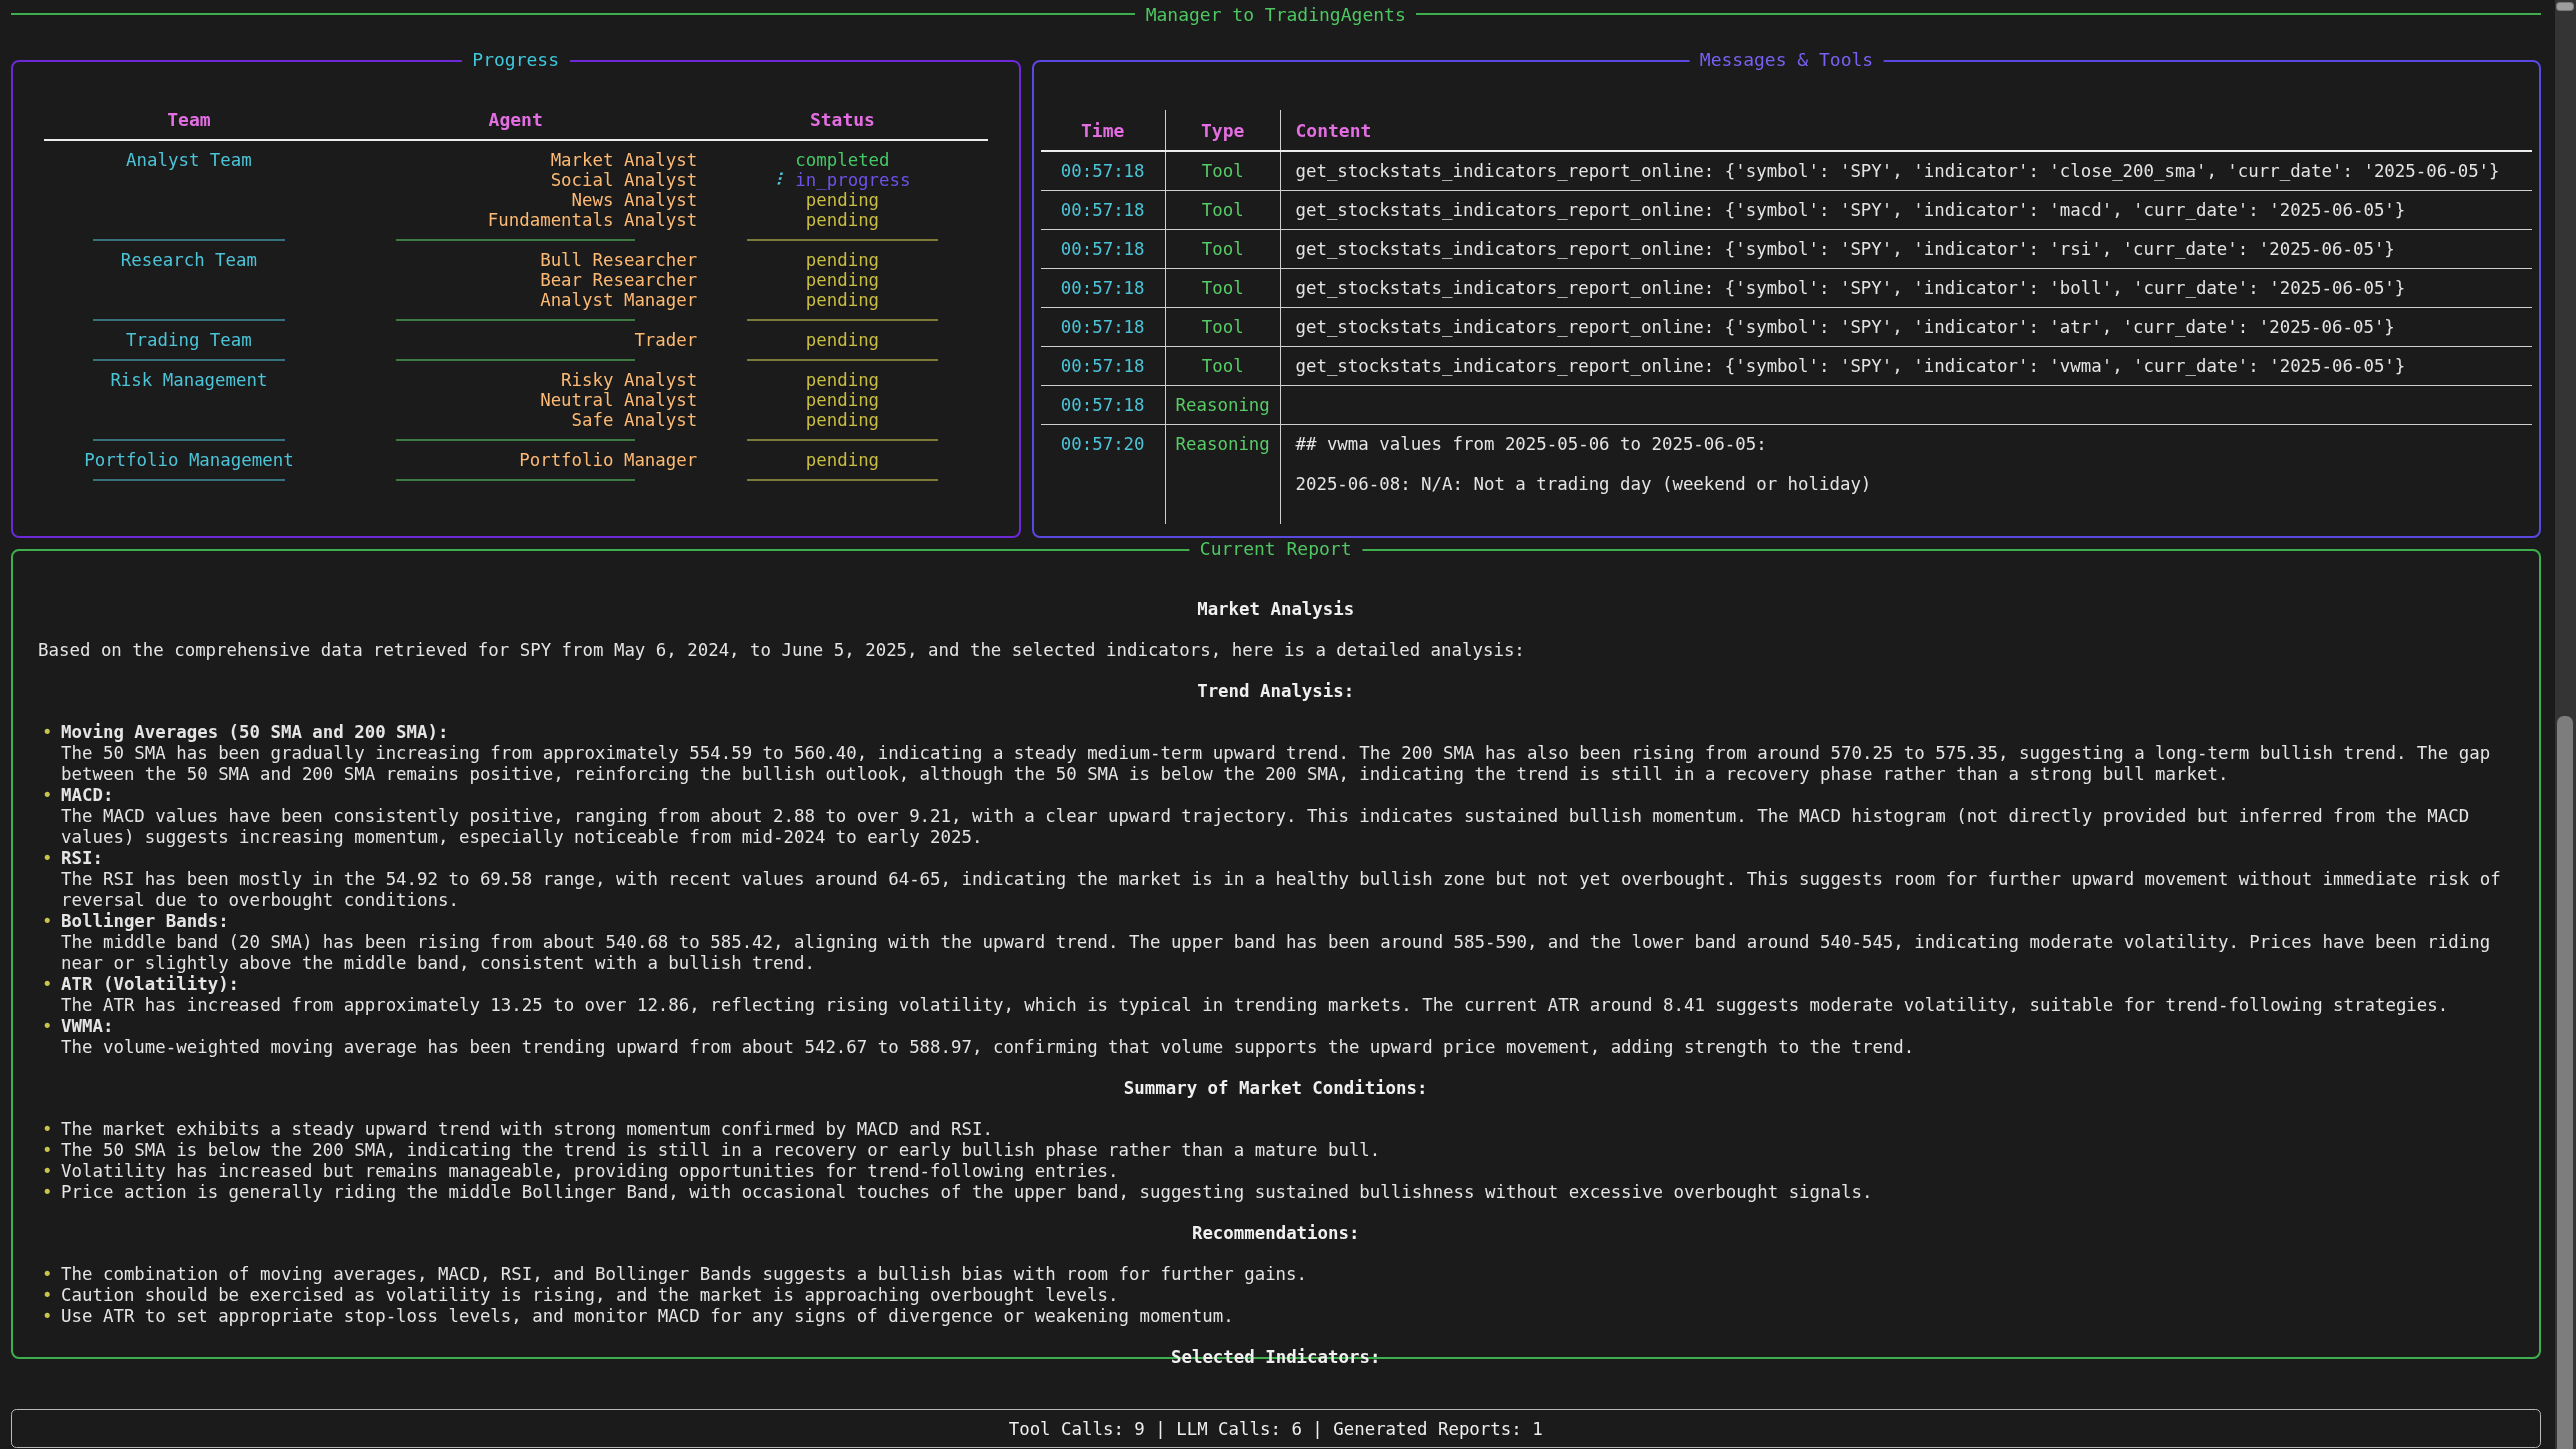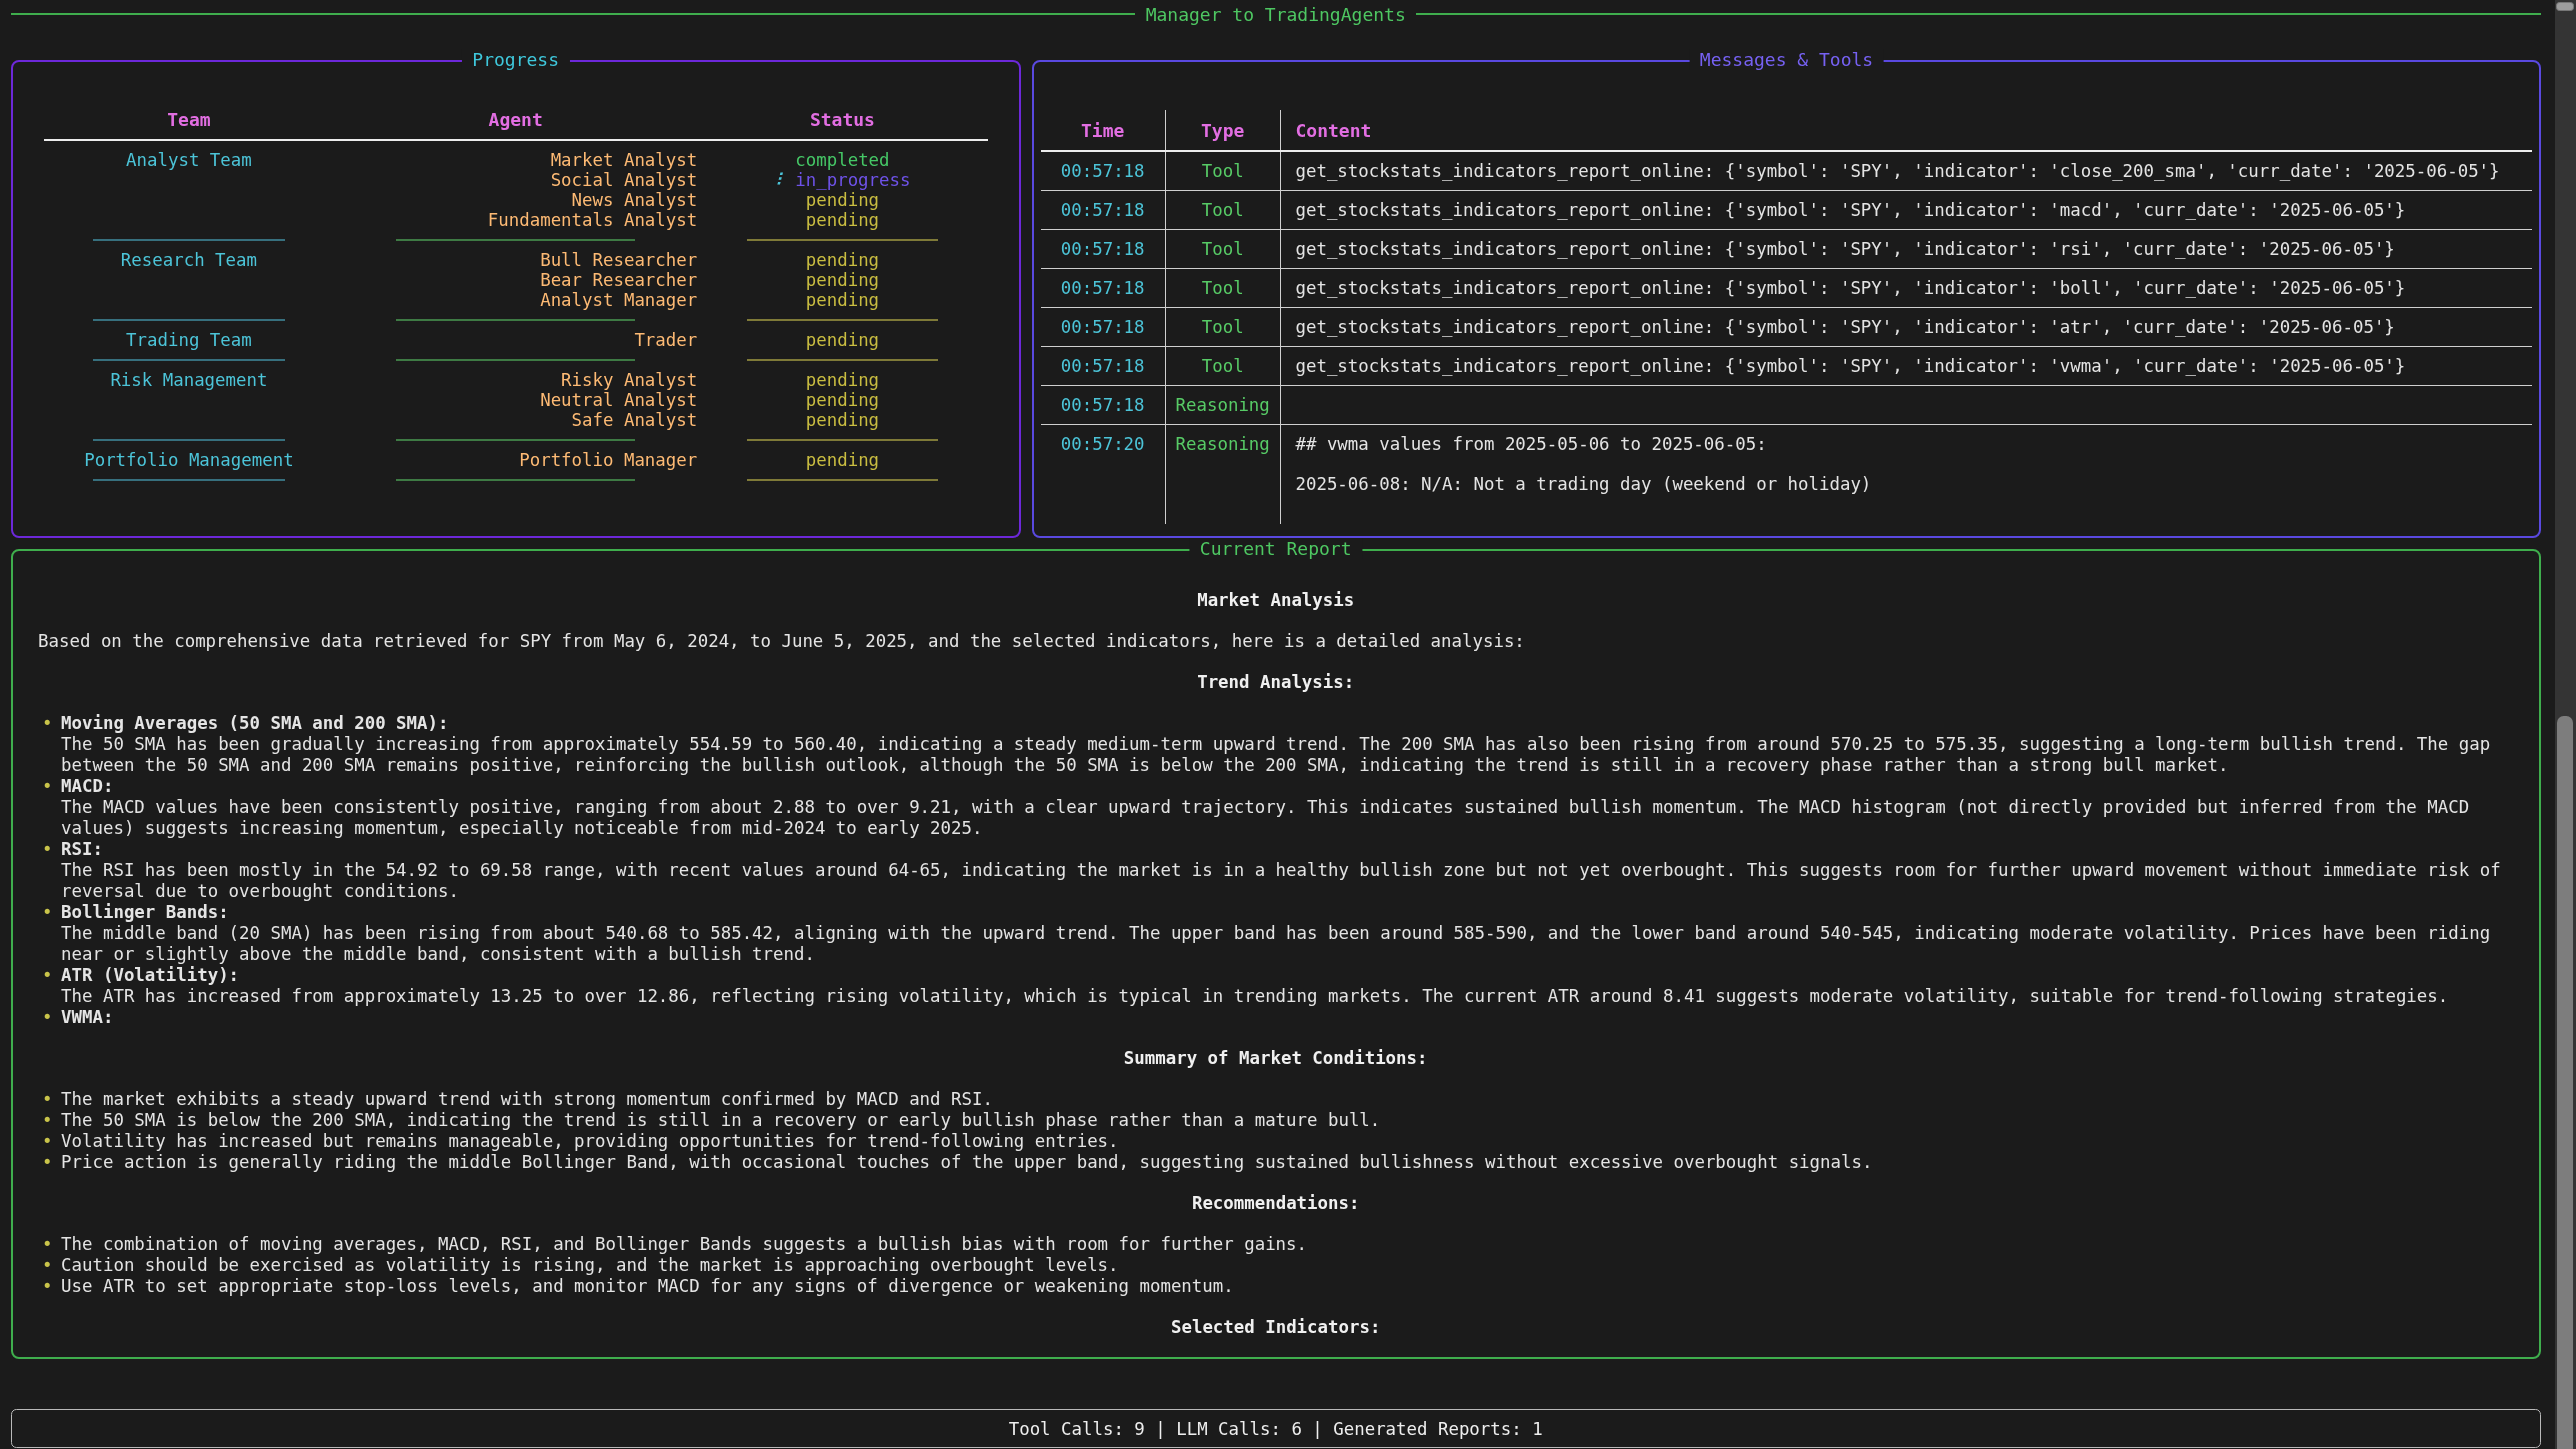--- a/index.html
+++ b/index.html
@@ -56,21 +56,21 @@
   .cval { color:#e4e4e4; }
   .mrow.mlast { border-bottom:none; min-height:99px; }
   .mrow.mlast > div { align-items:flex-start; padding-top:9.4px; }
   .mlast .ccontent { flex-direction:column; align-items:flex-start; gap:20px; }
 
   
   #report { left:10.7px; top:549px; width:2530px; height:810px; border:2px solid #3fae4d; }
   #report .panel-title { color:#4ec762; }
   .rbody { padding:20px 16px 0 16px; line-height:21px; }
   .rhead { text-align:center; font-weight:bold; color:#f0f0f0; margin:20px 0; font-size:17.4px; }
-  .rhead.first { margin-top:19px; }
+  .rhead.first { margin-top:28px; }
   .rintro { margin:0 0 0 9.4px; color:#e4e4e4; }
   .blist { margin-left:9.4px; }
   .bullet { position:relative; padding-left:23px; color:#e4e4e4; }
   .bullet .dot { position:absolute; left:4px; top:0; color:#c9c44a; }
   .btitle { font-weight:bold; color:#e5e5e5; }
 
   
   #footer { position:absolute; left:10.7px; top:1409px; width:2530px; height:39px;
     border:1.3px solid #b9b9b9; border-radius:5.4px; display:flex; align-items:center;
     justify-content:center; color:#eeeeee; }
@@ -254,21 +254,21 @@
   <div class="rbody">
     <div class="rhead first">Market Analysis</div>
     <p class="rintro">Based on the comprehensive data retrieved for SPY from May 6, 2024, to June 5, 2025, and the selected indicators, here is a detailed analysis:</p>
     <div class="rhead">Trend Analysis:</div>
     <div class="blist">
       <div class="bullet"><span class="dot">•</span><span class="btitle">Moving Averages (50 SMA and 200 SMA):</span><br><span>The 50 SMA has been gradually increasing from approximately 554.59 to 560.40, indicating a steady medium-term upward trend. The 200 SMA has also been rising from around 570.25 to 575.35, suggesting a long-term bullish trend. The gap between the 50 SMA and 200 SMA remains positive, reinforcing the bullish outlook, although the 50 SMA is below the 200 SMA, indicating the trend is still in a recovery phase rather than a strong bull market.</span></div>
       <div class="bullet"><span class="dot">•</span><span class="btitle">MACD:</span><br><span>The MACD values have been consistently positive, ranging from about 2.88 to over 9.21, with a clear upward trajectory. This indicates sustained bullish momentum. The MACD histogram (not directly provided but inferred from the MACD values) suggests increasing momentum, especially noticeable from mid-2024 to early 2025.</span></div>
       <div class="bullet"><span class="dot">•</span><span class="btitle">RSI:</span><br><span>The RSI has been mostly in the 54.92 to 69.58 range, with recent values around 64-65, indicating the market is in a healthy bullish zone but not yet overbought. This suggests room for further upward movement without immediate risk of reversal due to overbought conditions.</span></div>
       <div class="bullet"><span class="dot">•</span><span class="btitle">Bollinger Bands:</span><br><span>The middle band (20 SMA) has been rising from about 540.68 to 585.42, aligning with the upward trend. The upper band has been around 585-590, and the lower band around 540-545, indicating moderate volatility. Prices have been riding near or slightly above the middle band, consistent with a bullish trend.</span></div>
       <div class="bullet"><span class="dot">•</span><span class="btitle">ATR (Volatility):</span><br><span>The ATR has increased from approximately 13.25 to over 12.86, reflecting rising volatility, which is typical in trending markets. The current ATR around 8.41 suggests moderate volatility, suitable for trend-following strategies.</span></div>
-      <div class="bullet"><span class="dot">•</span><span class="btitle">VWMA:</span><br></div>
+      <div class="bullet"><span class="dot">•</span><span class="btitle">VWMA:</span><br><span>The volume-weighted moving average has been trending upward from about 542.67 to 588.97, confirming that volume supports the upward price movement, adding strength to the trend.</span></div>
     </div>
     <div class="rhead">Summary of Market Conditions:</div>
     <div class="blist">
       <div class="bullet"><span class="dot">•</span><span>The market exhibits a steady upward trend with strong momentum confirmed by MACD and RSI.</span></div>
       <div class="bullet"><span class="dot">•</span><span>The 50 SMA is below the 200 SMA, indicating the trend is still in a recovery or early bullish phase rather than a mature bull.</span></div>
       <div class="bullet"><span class="dot">•</span><span>Volatility has increased but remains manageable, providing opportunities for trend-following entries.</span></div>
       <div class="bullet"><span class="dot">•</span><span>Price action is generally riding the middle Bollinger Band, with occasional touches of the upper band, suggesting sustained bullishness without excessive overbought signals.</span></div>
     </div>
     <div class="rhead">Recommendations:</div>
     <div class="blist">

